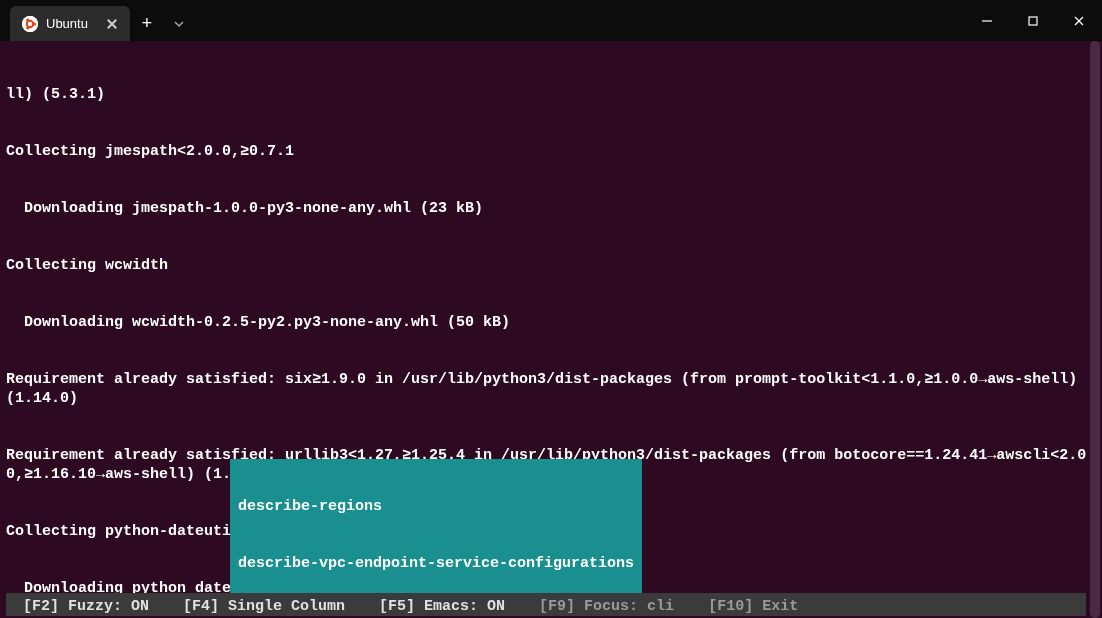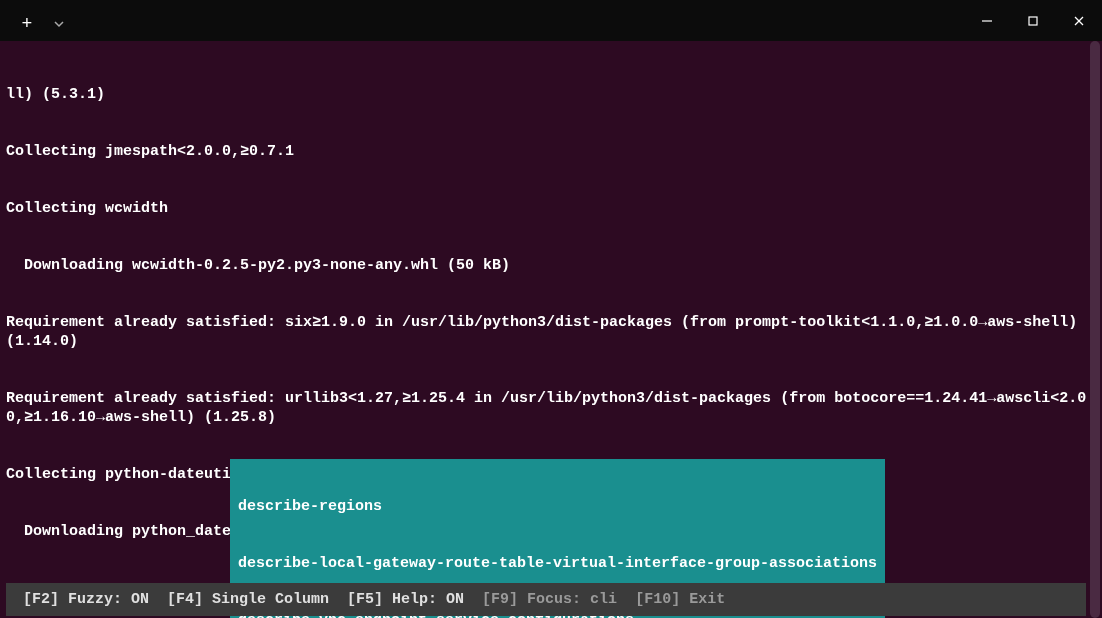--- a/index.html
+++ b/index.html
@@ -64,37 +64,50 @@
   .line { display:block; }
   .autocomplete{
     position:absolute;
     left:230px; top:418px;
     background:#1a8f8f;
     color:#fff;
     padding:0 8px 2px 8px;
   }
   .autocomplete .item{display:block;line-height:19px;}
   .statusbar{
-    position:absolute;left:6px;right:16px;bottom:2px;height:33px;
+    position:absolute;left:6px;right:16px;bottom:2px;height:23px;
     background:#3b3b3b;color:#e0e0e0;
-    display:flex;align-items:center;gap:0;
+    display:flex;align-items:flex-end;gap:16px;
     padding:0 8px;
     white-space:pre;
   }
   .statusbar .dim{color:#9a9a9a;}
   .scrollbar{
     position:absolute;right:0;top:41px;width:14px;height:577px;background:#2d0a22;
   }
   .thumb{position:absolute;right:2px;top:0;width:10px;height:577px;background:#4a2a42;border-radius:5px;}
 </style>
 </head>
 <body>
 
 <div class="titlebar">
   <div class="tabs">
+    <div class="tab">
+      <span class="tab-icon">
+        <svg viewBox="0 0 16 16" width="16" height="16">
+            <circle cx="8" cy="8" r="8" fill="#fff"></circle>
+            <circle cx="8" cy="8" r="3.2" fill="none" stroke="#dd4814" stroke-width="2"></circle>
+            <circle cx="12.5" cy="8" r="1.6" fill="#dd4814"></circle>
+            <circle cx="5.8" cy="4.2" r="1.6" fill="#dd4814"></circle>
+            <circle cx="5.8" cy="11.8" r="1.6" fill="#dd4814"></circle>
+          </svg>
+      </span>
+      <span class="tab-title">Ubuntu</span>
+      <span class="tab-close"></span>
+    </div>
     <div class="newtab">+</div>
     <div class="chevron">
       <svg width="12" height="12" viewBox="0 0 12 12">
           <path d="M2 4 L6 8 L10 4" stroke="#aaa" stroke-width="1.5" fill="none"></path>
         </svg>
     </div>
   </div>
   <div class="window-controls">
     <div class="wc">
         <svg viewBox="0 0 12 12">
@@ -111,45 +124,45 @@
           <line x1="2" y1="2" x2="10" y2="10" stroke="#fff" stroke-width="1.2"></line>
           <line x1="10" y1="2" x2="2" y2="10" stroke="#fff" stroke-width="1.2"></line>
         </svg>
       </div>
   </div>
 </div>
 
 <div class="terminal">
   <span class="line">ll) (5.3.1)</span>
   <span class="line">Collecting jmespath&lt;2.0.0,≥0.7.1</span>
+  <span class="line">  Downloading jmespath-1.0.0-py3-none-any.whl (23 kB)</span>
   <span class="line">Collecting wcwidth</span>
   <span class="line">  Downloading wcwidth-0.2.5-py2.py3-none-any.whl (50 kB)</span>
   <span class="line">Requirement already satisfied: six≥1.9.0 in /usr/lib/python3/dist-packages (from prompt-toolkit&lt;1.1.0,≥1.0.0→aws-shell) (1.14.0)</span>
   <span class="line">Requirement already satisfied: urllib3&lt;1.27,≥1.25.4 in /usr/lib/python3/dist-packages (from botocore==1.24.41→awscli&lt;2.0.0,≥1.16.10→aws-shell) (1.25.8)</span>
   <span class="line">Collecting python-dateutil&lt;3.0.0,≥2.1</span>
   <span class="line">  Downloading python_dateutil-2.8.2-py2.py3-none-any.whl (247 kB)</span>
   
   
   
   
   
   
   
   
 
   <div class="autocomplete">
     <span class="item">describe-regions</span>
-    <span class="item">describe-local-gateway-route-table-virtual-interface-group-associations</span>
     <span class="item">describe-vpc-endpoint-service-configurations</span>
   </div>
 
   <div class="statusbar">
     <span> [F2] Fuzzy: ON </span>
     <span> [F4] Single Column </span>
-    <span> [F5] Help: ON </span>
+    <span> [F5] Emacs: ON </span>
     <span class="dim"> [F9] Focus: cli </span>
     <span class="dim"> [F10] Exit </span>
   </div>
 </div>
 
 <div class="scrollbar">
   <div class="thumb"></div>
 </div>
 
 </body></html>

